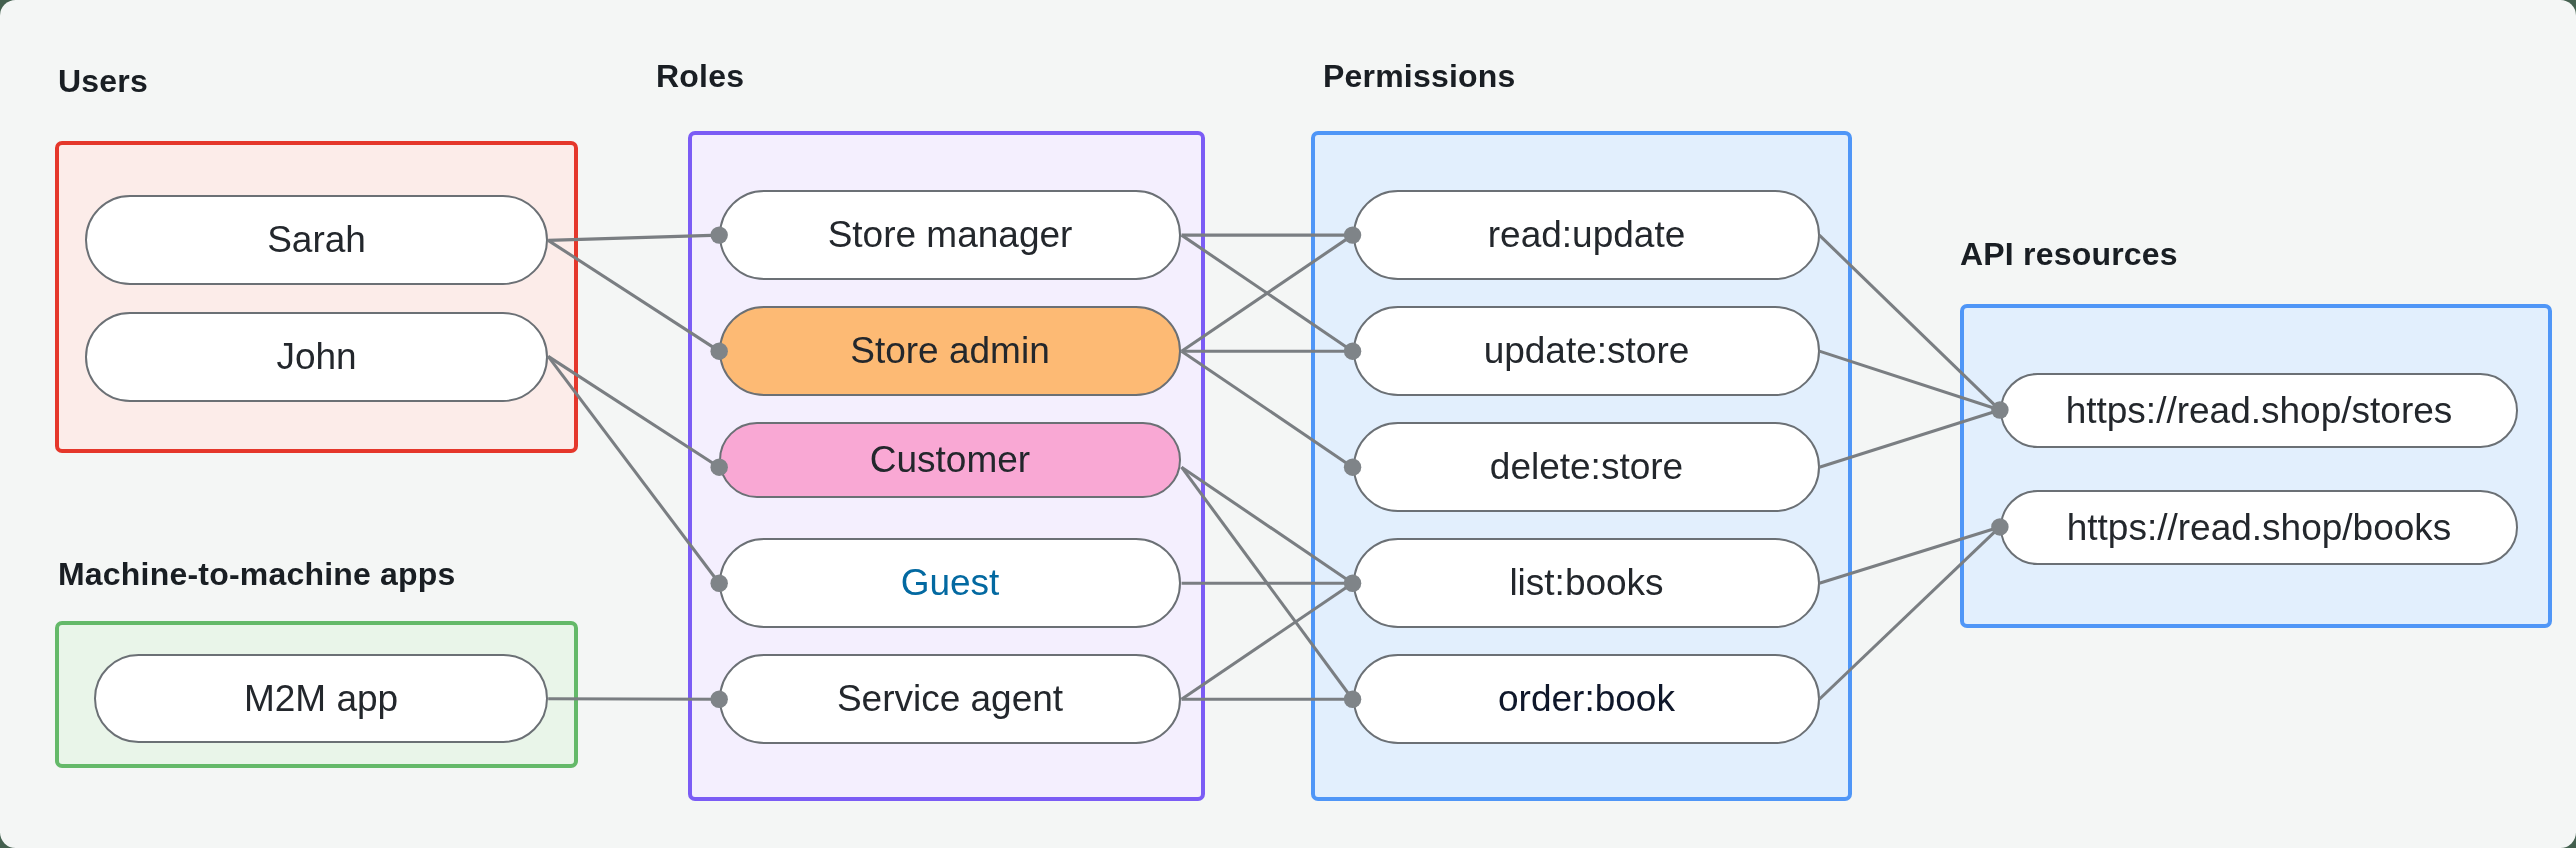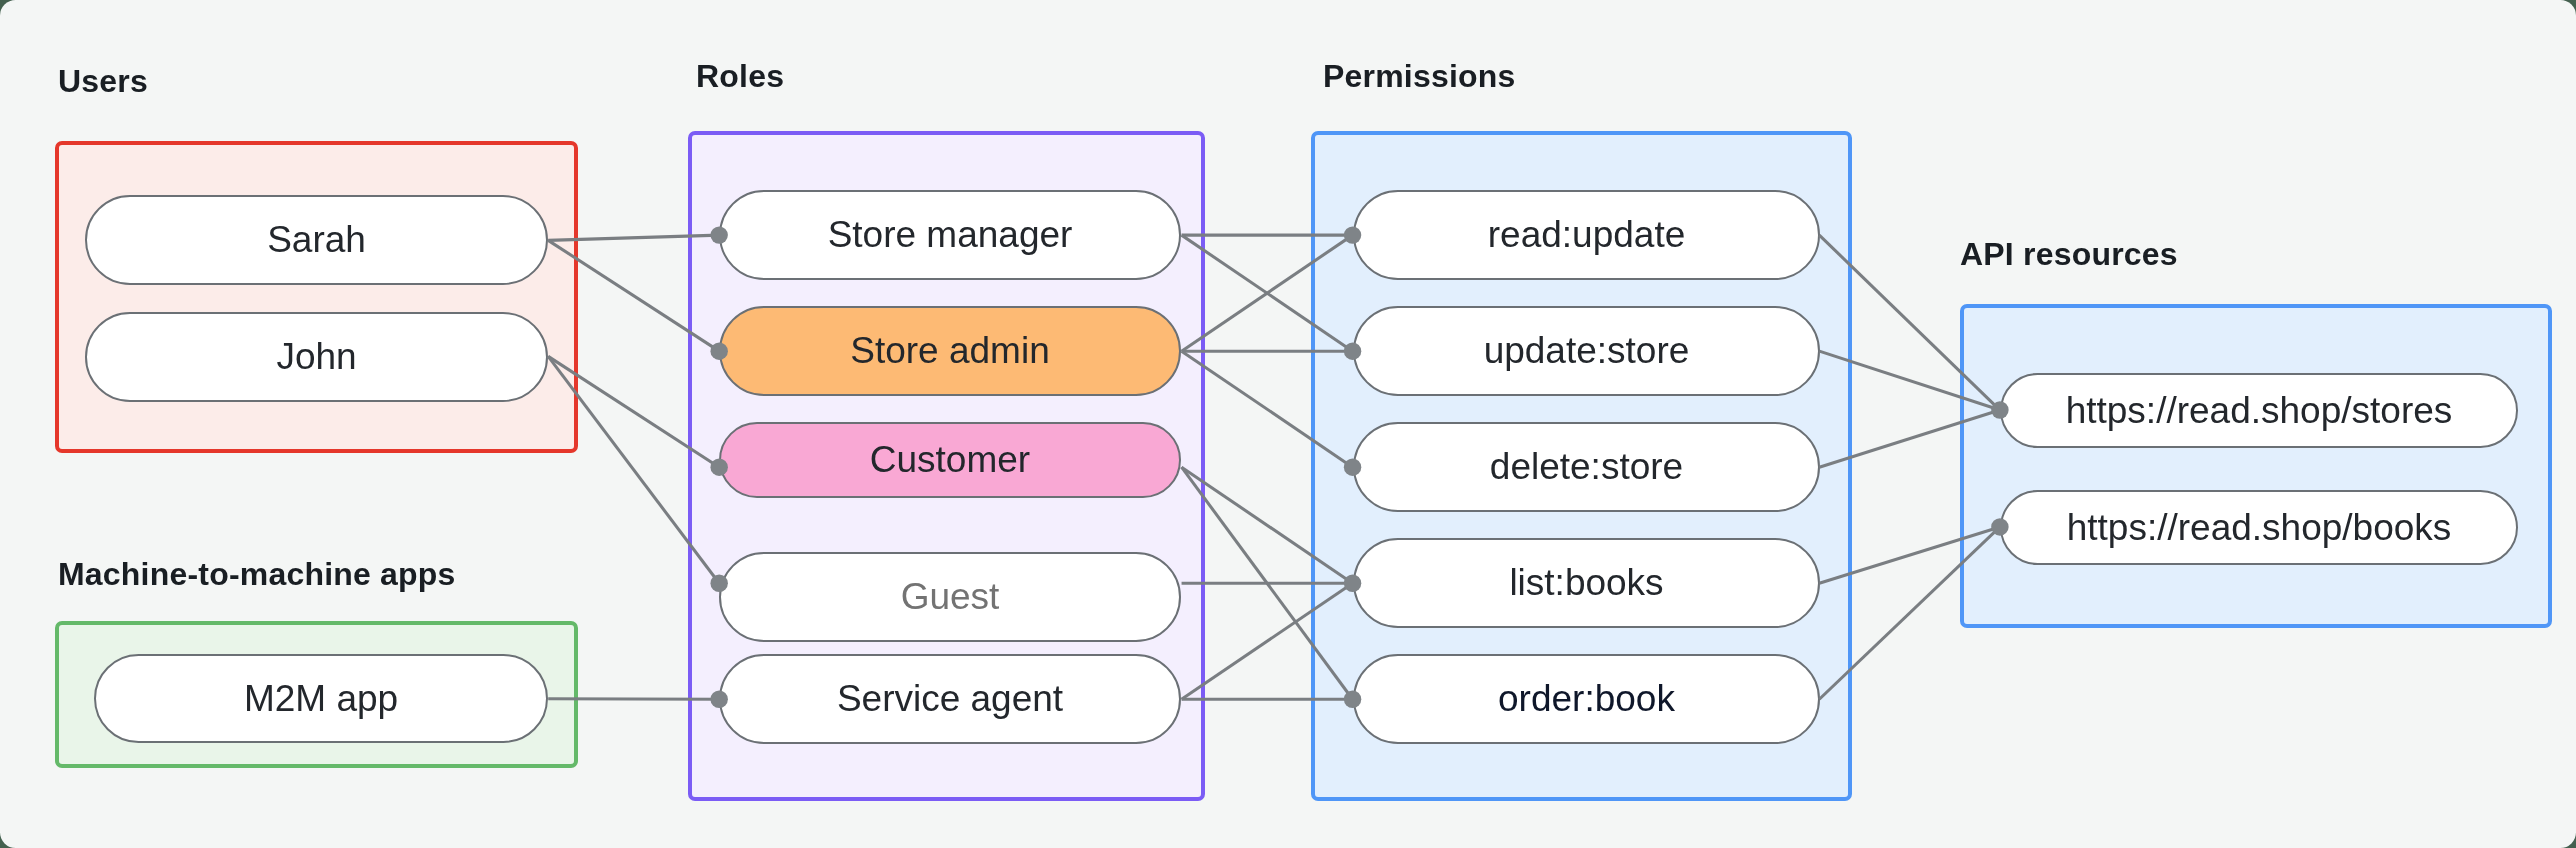--- a/index.html
+++ b/index.html
@@ -55,34 +55,34 @@
 <body style="background: rgb(68, 96, 79);">
 
 <div id="stage">
   <div id="panel" style="background: rgb(244, 246, 245);"></div>
   <div id="groups-layer">
       <div class="group-box" style="left: 55px; top: 141px; width: 523px; height: 312px; border-color: rgb(229, 55, 43); background: rgb(252, 236, 233);"></div>
       <div class="group-label" style="left: 58px; top: 63px; color: rgb(25, 30, 35);">Users</div>
       <div class="group-box" style="left: 55px; top: 621px; width: 523px; height: 147px; border-color: rgb(100, 185, 105); background: rgb(233, 245, 233);"></div>
       <div class="group-label" style="left: 58px; top: 556px; color: rgb(25, 30, 35);">Machine-to-machine apps</div>
       <div class="group-box" style="left: 688px; top: 131px; width: 517px; height: 670px; border-color: rgb(123, 92, 245); background: rgb(244, 239, 254);"></div>
-      <div class="group-label" style="left: 696px; top: 58px; color: rgb(25, 30, 35);">Roles</div>
+      <div class="group-label" style="left: 656px; top: 58px; color: rgb(25, 30, 35);">Roles</div>
       <div class="group-box" style="left: 1311px; top: 131px; width: 541px; height: 670px; border-color: rgb(79, 150, 247); background: rgb(226, 239, 253);"></div>
       <div class="group-label" style="left: 1323px; top: 58px; color: rgb(25, 30, 35);">Permissions</div>
       <div class="group-box" style="left: 1960px; top: 304px; width: 592px; height: 324px; border-color: rgb(79, 150, 247); background: rgb(226, 239, 253);"></div>
       <div class="group-label" style="left: 1960px; top: 236px; color: rgb(25, 30, 35);">API resources</div>
     </div>
   <div id="nodes-layer">
       <div class="node" style="left: 85px; top: 195px; width: 463px; height: 90px; border-color: rgb(107, 112, 117); background: rgb(255, 255, 255); color: rgb(35, 39, 44);">Sarah</div>
       <div class="node" style="left: 85px; top: 312px; width: 463px; height: 90px; border-color: rgb(107, 112, 117); background: rgb(255, 255, 255); color: rgb(35, 39, 44);">John</div>
       <div class="node" style="left: 94px; top: 654px; width: 454px; height: 89px; border-color: rgb(107, 112, 117); background: rgb(255, 255, 255); color: rgb(35, 39, 44);">M2M app</div>
       <div class="node" style="left: 719px; top: 190px; width: 462px; height: 90px; border-color: rgb(107, 112, 117); background: rgb(255, 255, 255); color: rgb(35, 39, 44);">Store manager</div>
       <div class="node" style="left: 719px; top: 306px; width: 462px; height: 90px; border-color: rgb(107, 112, 117); background: #fdba74; color: rgb(35, 39, 44);">Store admin</div>
       <div class="node" style="left: 719px; top: 422px; width: 462px; height: 76px; border-color: rgb(107, 112, 117); background: #f9a8d4; color: rgb(35, 39, 44);">Customer</div>
-      <div class="node" style="left: 719px; top: 552px; width: 462px; height: 90px; border-color: rgb(107, 112, 117); background: rgb(255, 255, 255); color: #737373;">Guest</div>
+      <div class="node" style="left: 719px; top: 538px; width: 462px; height: 90px; border-color: rgb(107, 112, 117); background: rgb(255, 255, 255); color: #0369a1;">Guest</div>
       <div class="node" style="left: 719px; top: 654px; width: 462px; height: 90px; border-color: rgb(107, 112, 117); background: rgb(255, 255, 255); color: rgb(35, 39, 44);">Service agent</div>
       <div class="node" style="left: 1353px; top: 190px; width: 467px; height: 90px; border-color: rgb(107, 112, 117); background: rgb(255, 255, 255); color: rgb(35, 39, 44);">read:update</div>
       <div class="node" style="left: 1353px; top: 306px; width: 467px; height: 90px; border-color: rgb(107, 112, 117); background: rgb(255, 255, 255); color: rgb(35, 39, 44);">update:store</div>
       <div class="node" style="left: 1353px; top: 422px; width: 467px; height: 90px; border-color: rgb(107, 112, 117); background: rgb(255, 255, 255); color: rgb(35, 39, 44);">delete:store</div>
       <div class="node" style="left: 1353px; top: 538px; width: 467px; height: 90px; border-color: rgb(107, 112, 117); background: rgb(255, 255, 255); color: rgb(35, 39, 44);">list:books</div>
       <div class="node" style="left: 1353px; top: 654px; width: 467px; height: 90px; border-color: rgb(107, 112, 117); background: rgb(255, 255, 255); color: #0f172a;">order:book</div>
       <div class="node" style="left: 2000px; top: 373px; width: 518px; height: 75px; border-color: rgb(107, 112, 117); background: rgb(255, 255, 255); color: rgb(35, 39, 44);">https://read.shop/stores</div>
       <div class="node" style="left: 2000px; top: 490px; width: 518px; height: 75px; border-color: rgb(107, 112, 117); background: rgb(255, 255, 255); color: rgb(35, 39, 44);">https://read.shop/books</div>
     </div>
   <svg id="edge-layer" width="2576" height="848" viewBox="0 0 2952 972">

